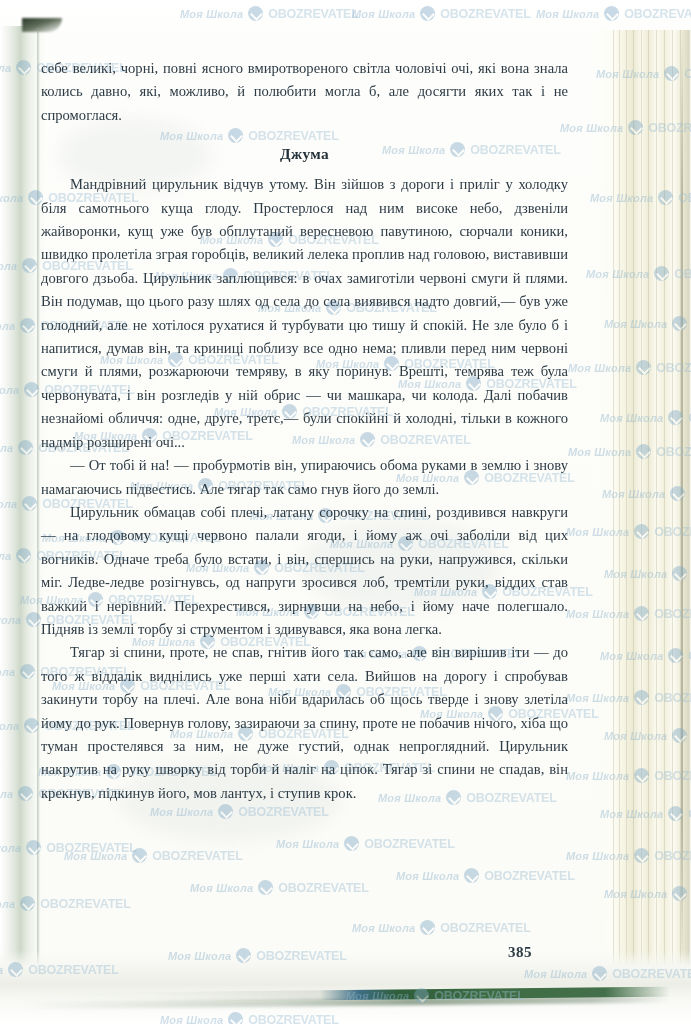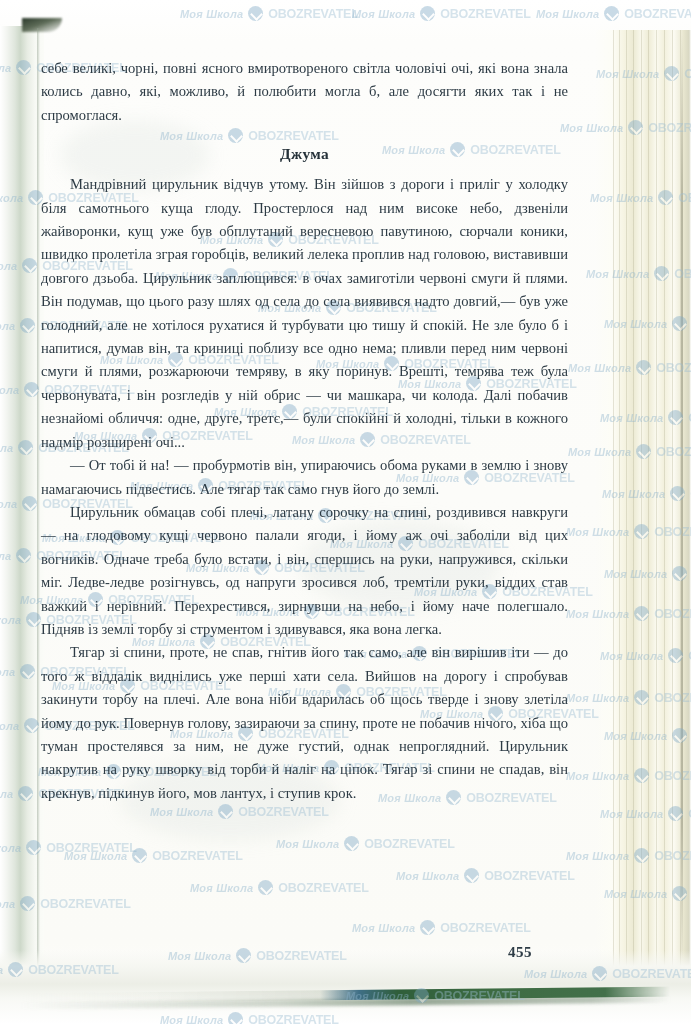--- a/index.html
+++ b/index.html
@@ -673,20 +673,20 @@
 
       <h2 class="story-title">Джума</h2>
 
       <p class="para indent">Мандрівний цирульник відчув утому. Він зійшов з дороги і приліг у холодку біля самотнього куща глоду. Простерлося над ним високе небо, дзвеніли жайворонки, кущ уже був обплута­ний вересневою павутиною, сюрчали коники, швидко про­летіла зграя горобців, великий лелека проплив над головою, виставивши довгого дзьоба. Цирульник заплющився: в очах замиготіли червоні смуги й плями. Він подумав, що цього разу шлях од села до села виявився надто довгий,— був уже голод­ний, але не хотілося рухатися й турбувати цю тишу й спокій. Не зле було б і напитися, думав він, та криниці поблизу все од­но нема; пливли перед ним червоні смуги й плями, розжарюю­чи темряву, в яку поринув. Врешті, темрява теж була червону­вата, і він розгледів у ній обрис — чи машкара, чи колода. Далі побачив незнайомі обличчя: одне, друге, третє,— були спокійні й холодні, тільки в кожного надмір розширені очі...</p>
       <p class="para indent">— От тобі й на! — пробурмотів він, упираючись обома рука­ми в землю і знову намагаючись підвестись. Але тягар так само гнув його до землі.</p>
       <p class="para indent">Цирульник обмацав собі плечі, латану сорочку на спині, роздивився навкруги — на глодовому кущі червоно палали ягоди, і йому аж очі заболіли від цих вогників. Одначе треба було встати, і він, спершись на руки, напружився, скільки міг. Ледве-ледве розігнувсь, од напруги зросився лоб, тремтіли руки, віддих став важкий і нерівний. Перехрестився, зирнув­ши на небо, і йому наче полегшало. Підняв із землі торбу зі струментом і здивувався, яка вона легка.</p>
       <p class="para indent">Тягар зі спини, проте, не спав, гнітив його так само, але він вирішив іти — до того ж віддалік виднілись уже перші хати села. Вийшов на дорогу і спробував закинути торбу на плечі. Але вона ніби вдарилась об щось тверде і знову злетіла йому до рук. Повернув голову, зазираючи за спину, проте не побачив нічого, хіба що туман простелявся за ним, не дуже густий, од­нак непроглядний. Цирульник накрутив на руку шворку від торби й наліг на ціпок. Тягар зі спини не спадав, він крекнув, підкинув його, мов лантух, і ступив крок.</p>
 
     </div>
 
-    <div class="pageno">455</div>
+    <div class="pageno">385</div>
   </div>
 
   <div class="bottom-edge"></div>
   <div class="bottom-band2"></div>
   <div class="bottom-band"></div>
 
 </div>
 
 </body></html>

